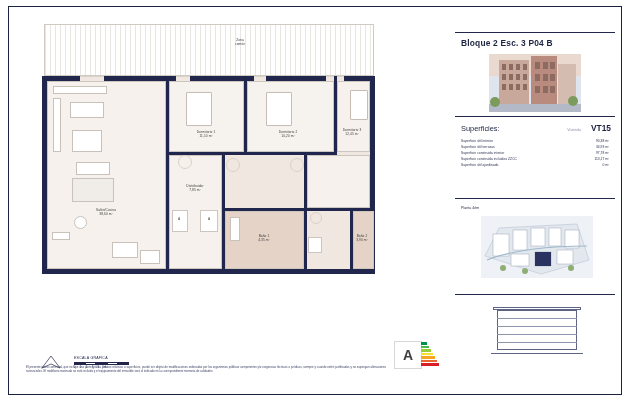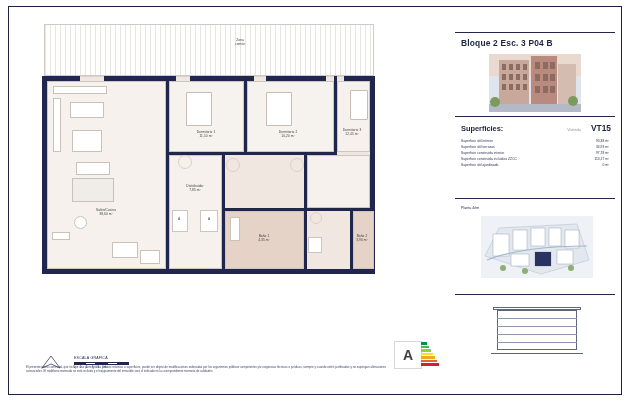--- a/index.html
+++ b/index.html
@@ -56,21 +56,21 @@
   .energy .bars span{display:block;height:2.6px;}
 
   
   .right{position:absolute;left:455px;top:16px;width:160px;height:345px;}
   .rdivider{position:absolute;left:0;width:160px;height:1px;background:#20264c;}
 
   .title{position:absolute;left:6px;top:22px;font-size:8.4px;font-weight:bold;color:#1b2340;letter-spacing:.2px;}
 
   .photo{position:absolute;left:34px;top:38px;width:92px;height:58px;overflow:hidden;background:#cfd6e4;}
 
-  .surf-title{position:absolute;left:6px;top:108px;font-size:7.4px;font-weight:bold;color:#1b2340;text-align:right;}
+  .surf-title{position:absolute;left:6px;top:108px;font-size:7.4px;font-weight:normal;color:#1b2340;text-align:right;}
   .viv-word{position:absolute;right:34px;top:112px;font-size:3.6px;color:#8b93b4;}
   .viv-code{position:absolute;right:4px;top:107px;font-size:8.4px;font-weight:bold;color:#1b2340;}
 
   .surf-list{position:absolute;left:6px;top:122px;width:148px;}
   .surf-row{display:flex;justify-content:space-between;font-size:3.3px;color:#2a2f4e;line-height:1.85;}
   .surf-row .k{letter-spacing:.05px;}
   .surf-row .v{text-align:right;}
 
   .sitelabel{position:absolute;left:6px;top:190px;font-size:3.6px;color:#2a2f4e;}
   .siteplan{position:absolute;left:26px;top:200px;width:112px;height:62px;background:#eef1f5;overflow:hidden;}

